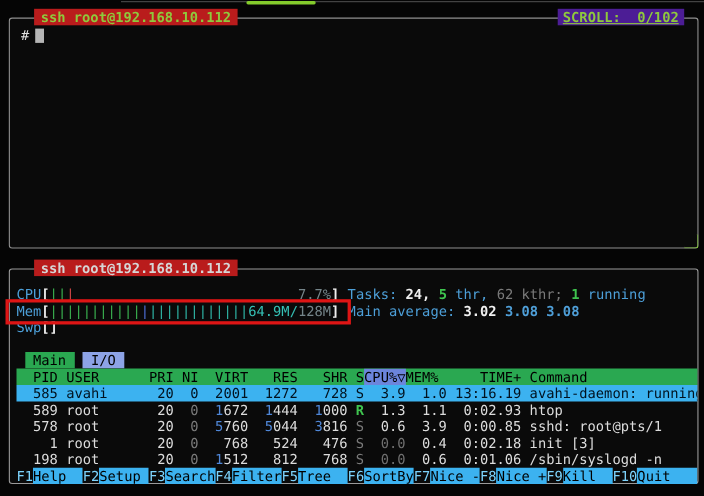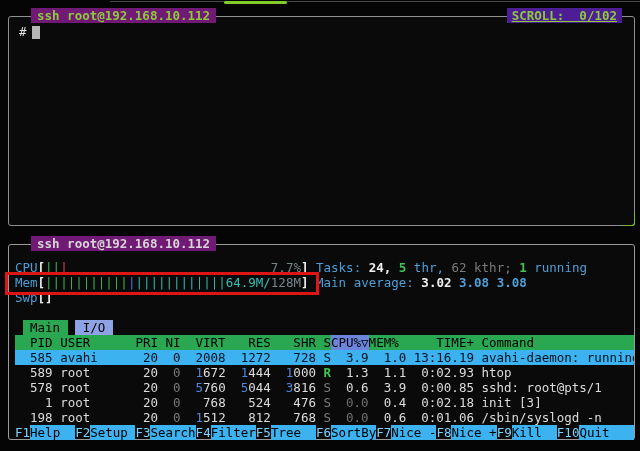--- a/index.html
+++ b/index.html
@@ -8,21 +8,21 @@
   .stage span,.stage i{white-space:pre;font-style:normal;}
 
   
   .ov-line{position:absolute;top:1px;left:110px;width:530px;height:1px;background:#4a4a4a;}
   .ov-green{position:absolute;top:1px;left:224px;width:63px;height:3px;background:#84cc2c;border-radius:2px;}
 
   
   .pane{position:absolute;left:8px;width:627px;border:1px solid #8f8f8f;border-radius:3px;box-sizing:border-box;background:#0a0a0a;}
   .pane-top{top:16px;height:210px;}
   .pane-bot{top:244px;height:196px;border-color:#9a9a9a;}
-  .ptitle{position:absolute;top:-9px;left:22px;background:#701a75;padding:0 6px;font-weight:bold;}
+  .ptitle{position:absolute;top:-9px;left:22px;background:#b91c1c;padding:0 6px;font-weight:bold;}
   .ptitle.green{color:#8fc93c;}
   .ptitle.white{color:#d6d6d6;}
   .pscroll{position:absolute;top:-9px;right:12px;background:#4c1d95;padding:0 5px;font-weight:bold;color:#8fc93c;text-decoration:underline;}
   .corner-green{position:absolute;right:-1px;bottom:-1px;width:12px;height:12px;
                 border-right:1px solid #7ab83a;border-bottom:1px solid #7ab83a;border-bottom-right-radius:3px;}
 
   
   .prompt-line{position:absolute;left:10px;top:7px;}
   .cursor{display:inline-block;width:8px;height:13px;background:#b5b5b5;vertical-align:text-bottom;margin-left:5px;}
 
@@ -152,21 +152,21 @@
         <span class="c mem">MEM%</span>
         <span class="c time">TIME+</span>
         <span class="c cmd">Command</span>
       </div>
 
       <div class="line prow sel">
         <span class="c pid">585</span>
         <span class="c user">avahi</span>
         <span class="c pri">20</span>
         <span class="c ni">0</span>
-        <span class="c virt"><i>2008</i></span>
+        <span class="c virt"><i>2001</i></span>
         <span class="c res"><i>1272</i></span>
         <span class="c shr"><i>728</i></span>
         <span class="c s">S</span>
         <span class="c cpu">3.9</span>
         <span class="c mem">1.0</span>
         <span class="c time">13:16.19</span>
         <span class="c cmd">avahi-daemon: running</span>
       </div>
 
       <div class="line prow">

